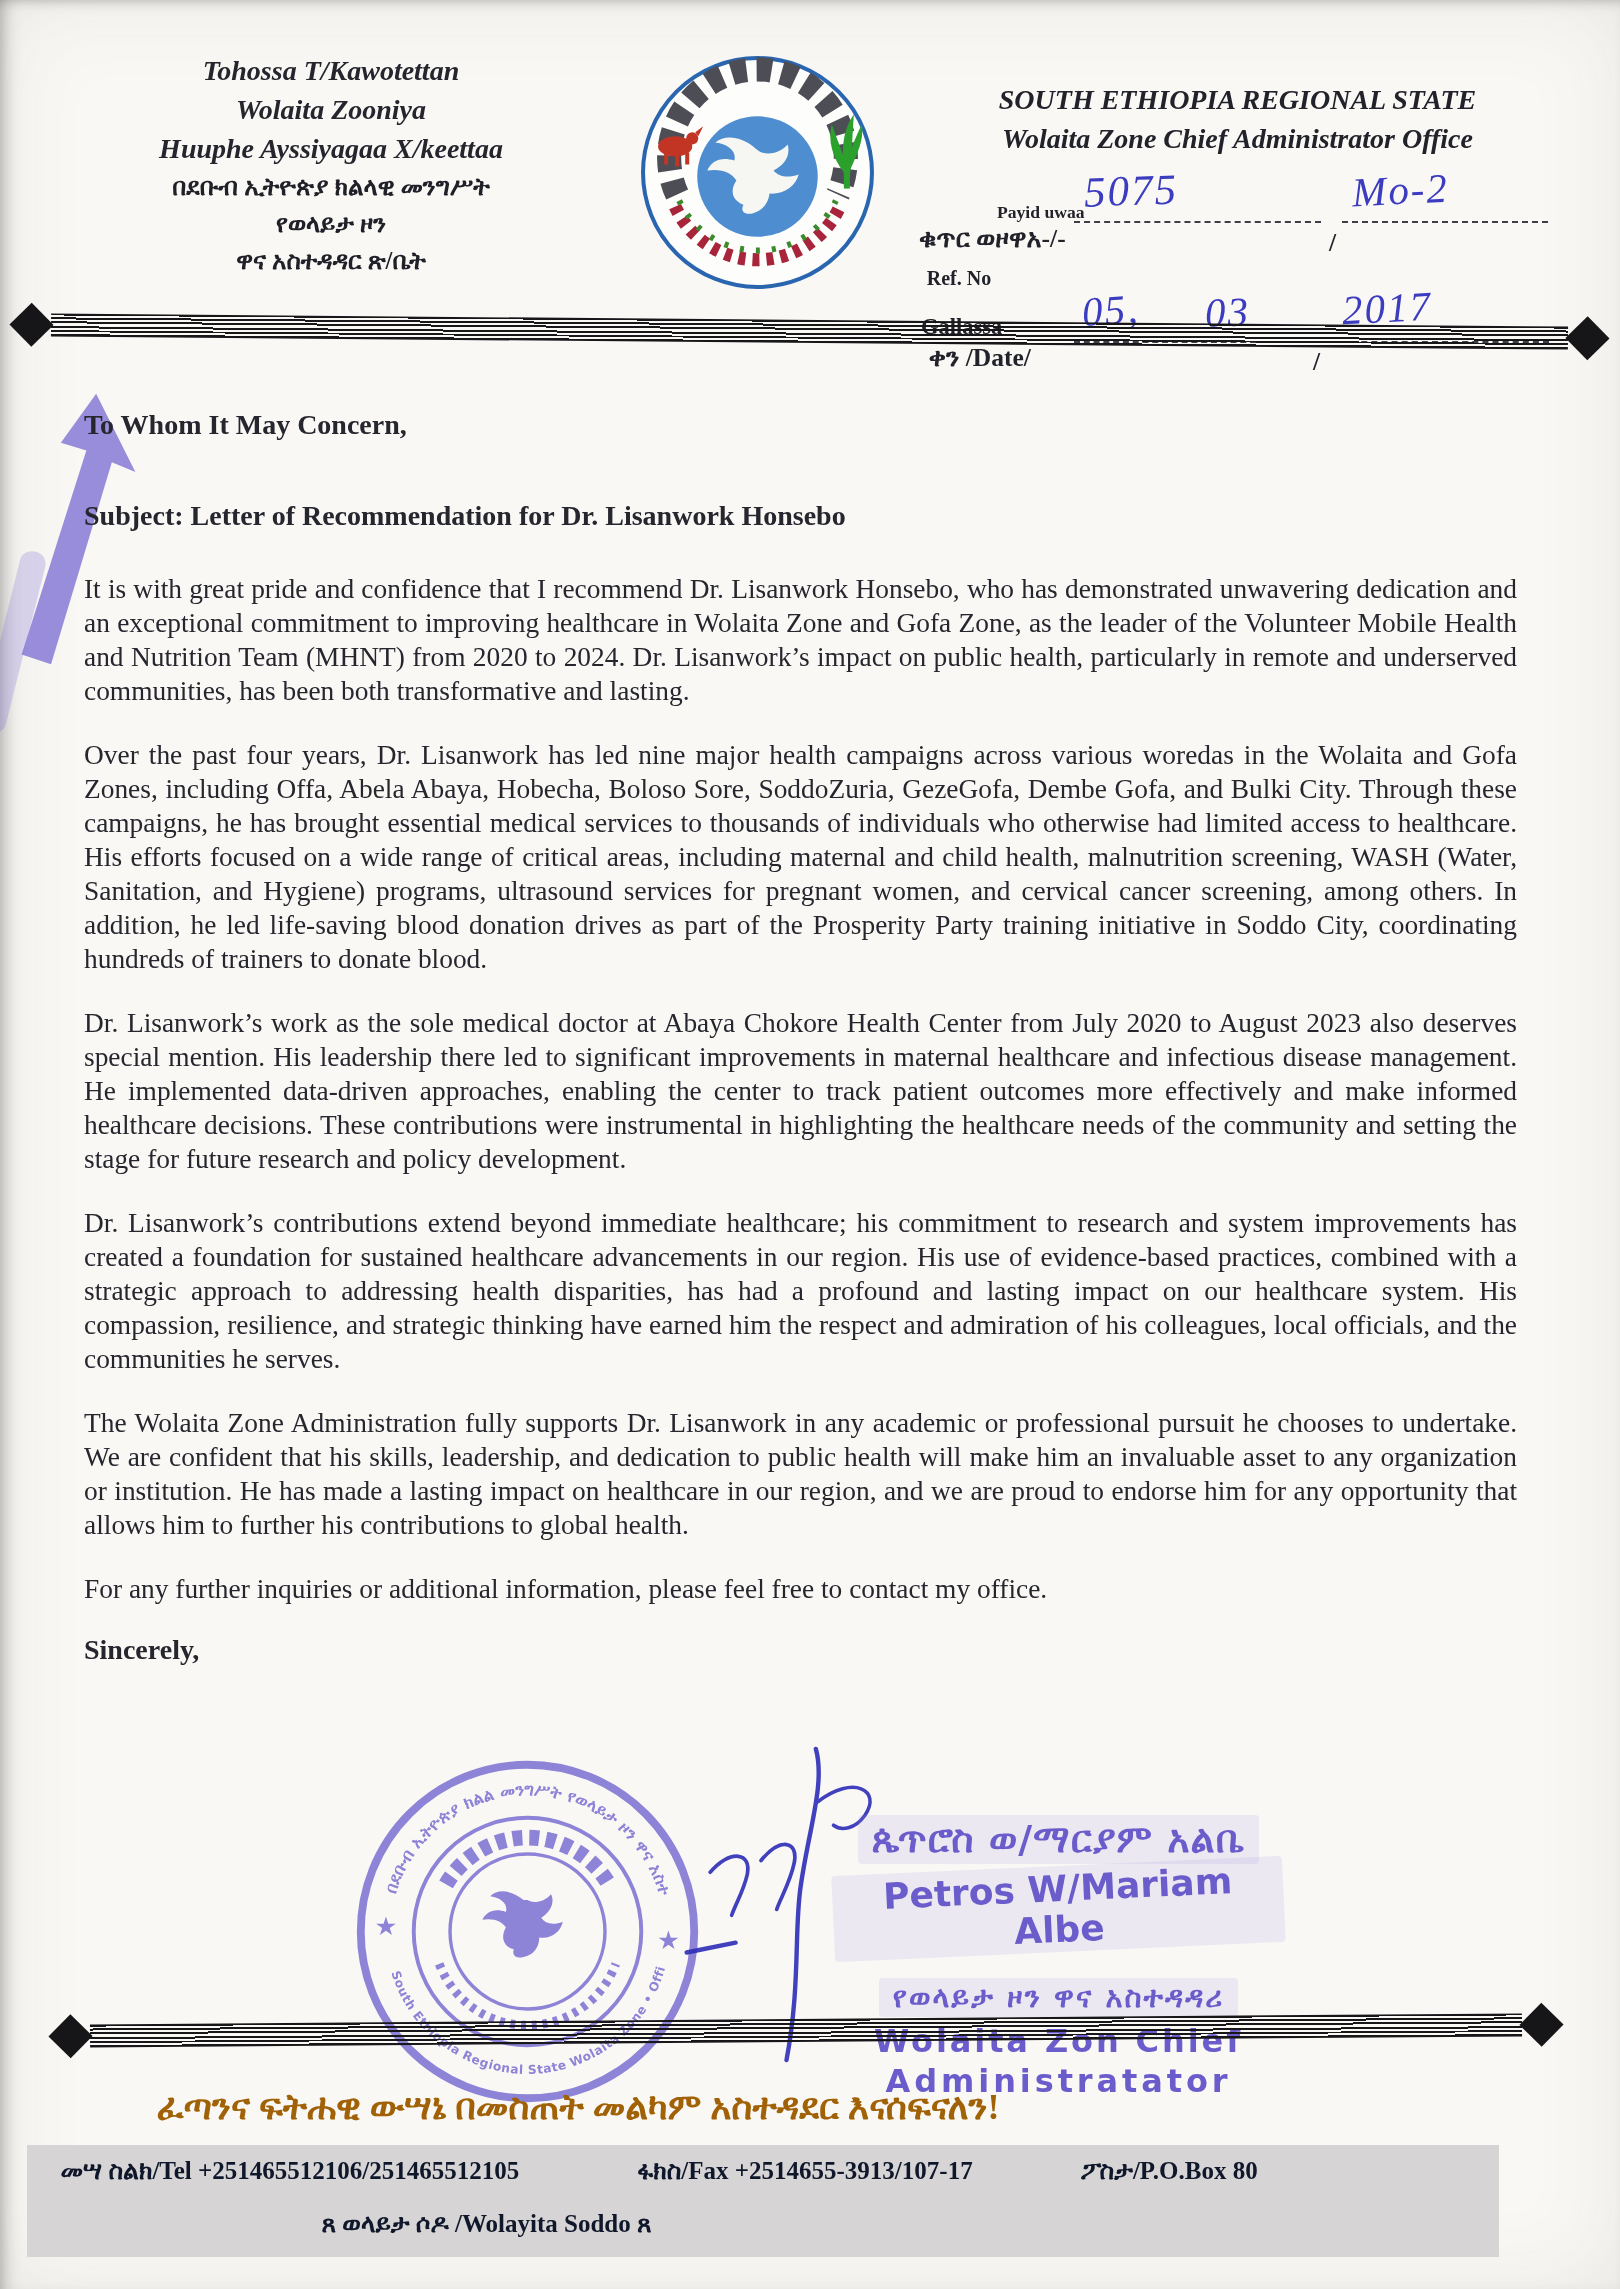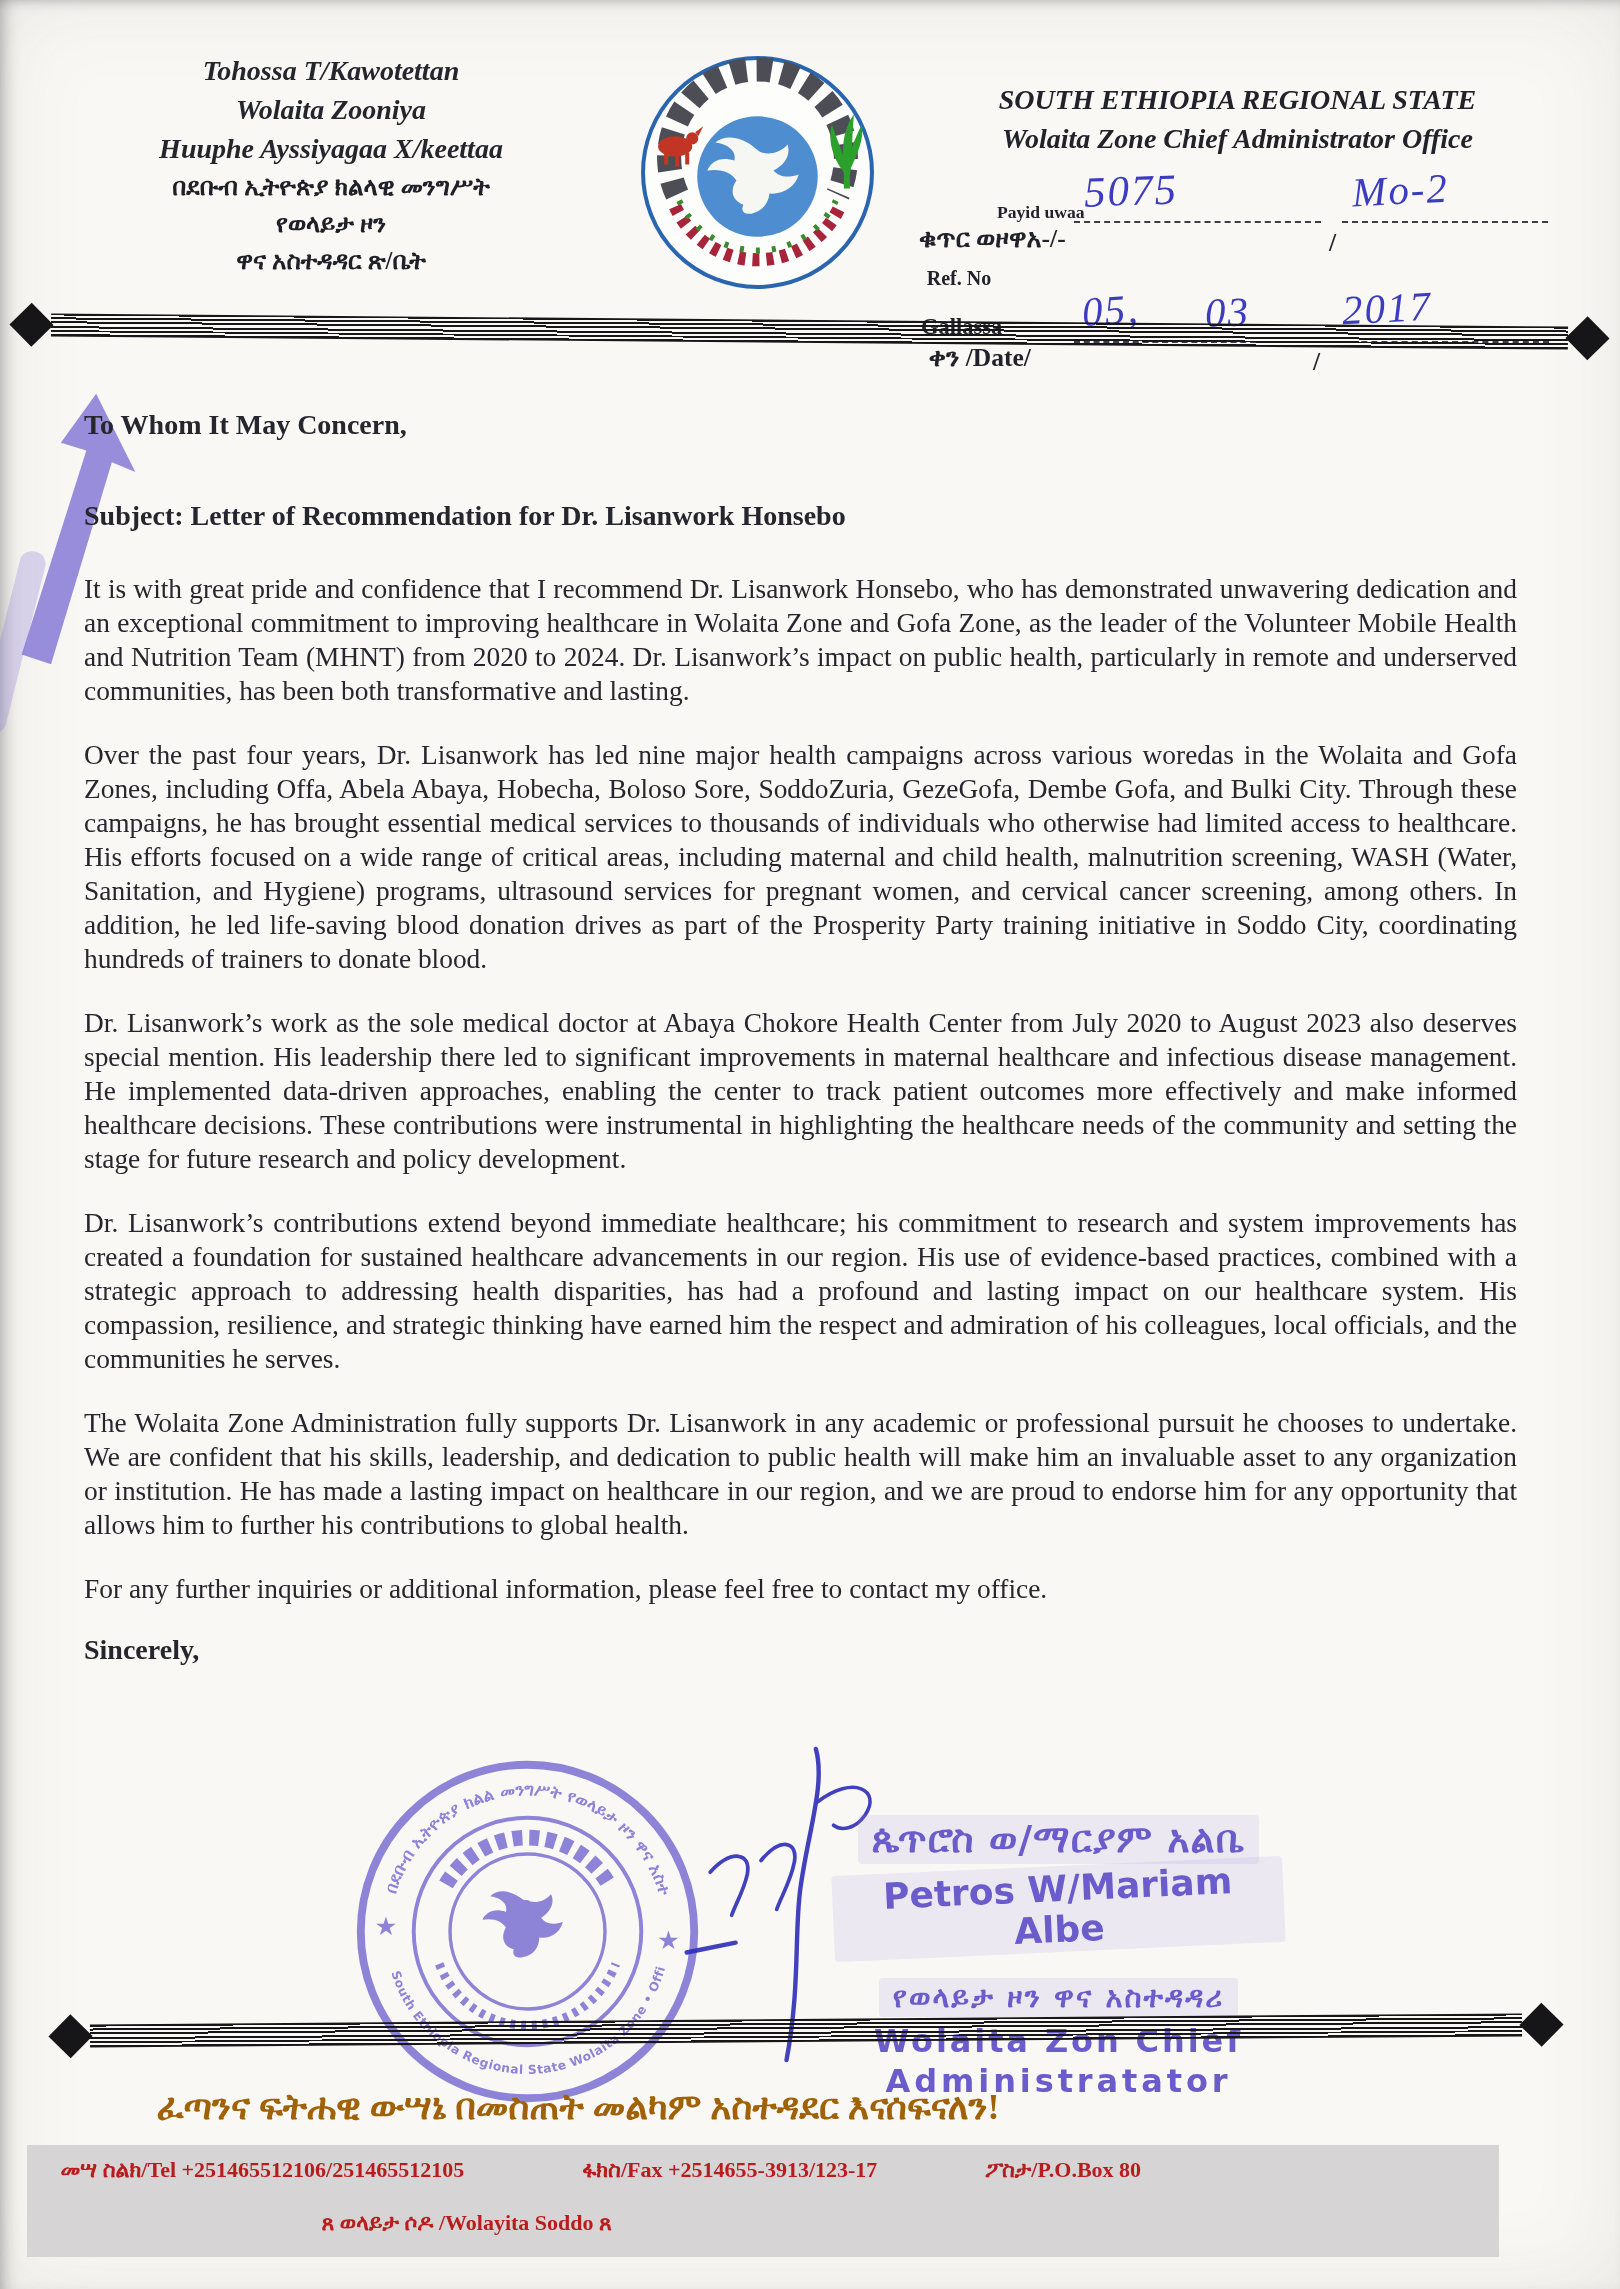--- a/index.html
+++ b/index.html
@@ -57,21 +57,21 @@
   .name-stamp .ns-bg{background:rgba(162,150,224,.16); display:inline-block; padding:2px 13.7px; border-radius:3.9px;}
   .ns1{font-size:38px; font-weight:bold; letter-spacing:1px;}
   .ns2{font-size:36px; font-weight:bold; transform:rotate(-2.6deg); margin-top:2px;}
   .ns3{font-size:29px; font-weight:bold; margin-top:25.5px; letter-spacing:2px;}
   .ns4{font-size:32px; font-weight:bold; letter-spacing:2.9px; margin-top:5.9px;}
   .ns5{font-size:32px; font-weight:bold; letter-spacing:3.9px; margin-top:2px;}
   
   .slogan{position:absolute; left:137px; top:2086px; width:882px; text-align:center;
      font-weight:bold; font-size:36px; color:#a16207;}
   .foot-band{position:absolute; left:27.4px; top:2145px; width:1472px; height:112px;
-     background:#d7d4d5; color:#b91c1c; font-weight:bold; font-size:22px;}
+     background:#d7d4d5; color:#0f172a; font-weight:bold; font-size:25px;}
   .foot-row1{position:absolute; top:11.8px; left:33px; right:29px; display:flex;}
   .foot-row1 .tel{flex:none;}
   .foot-row1 .fax{flex:none; margin-left:118px;}
   .foot-row1 .pob{flex:none; margin-left:108px;}
   .foot-row2{position:absolute; top:65px; left:294px;}
 </style>
 </head>
 <body>
 
 <div class="page">
@@ -201,20 +201,20 @@
     <span class="diamond"></span>
     <span class="bars"></span>
     <span class="diamond"></span>
   </div>
 
   <div class="slogan">ፈጣንና ፍትሐዊ ውሣኔ በመስጠት መልካም አስተዳደር እናሰፍናለን!</div>
 
   <div class="foot-band">
     <div class="foot-row1">
       <span class="tel">መሣ ስልክ/Tel +251465512106/251465512105</span>
-      <span class="fax">ፋክስ/Fax +2514655-3913/123-17</span>
+      <span class="fax">ፋክስ/Fax +2514655-3913/107-17</span>
       <span class="pob">ፖስታ/P.O.Box 80</span>
     </div>
     <div class="foot-row2">ጸ   ወላይታ ሶዶ  /Wolayita Soddo  ጸ</div>
   </div>
 
 </div>
 
 
 </body></html>

